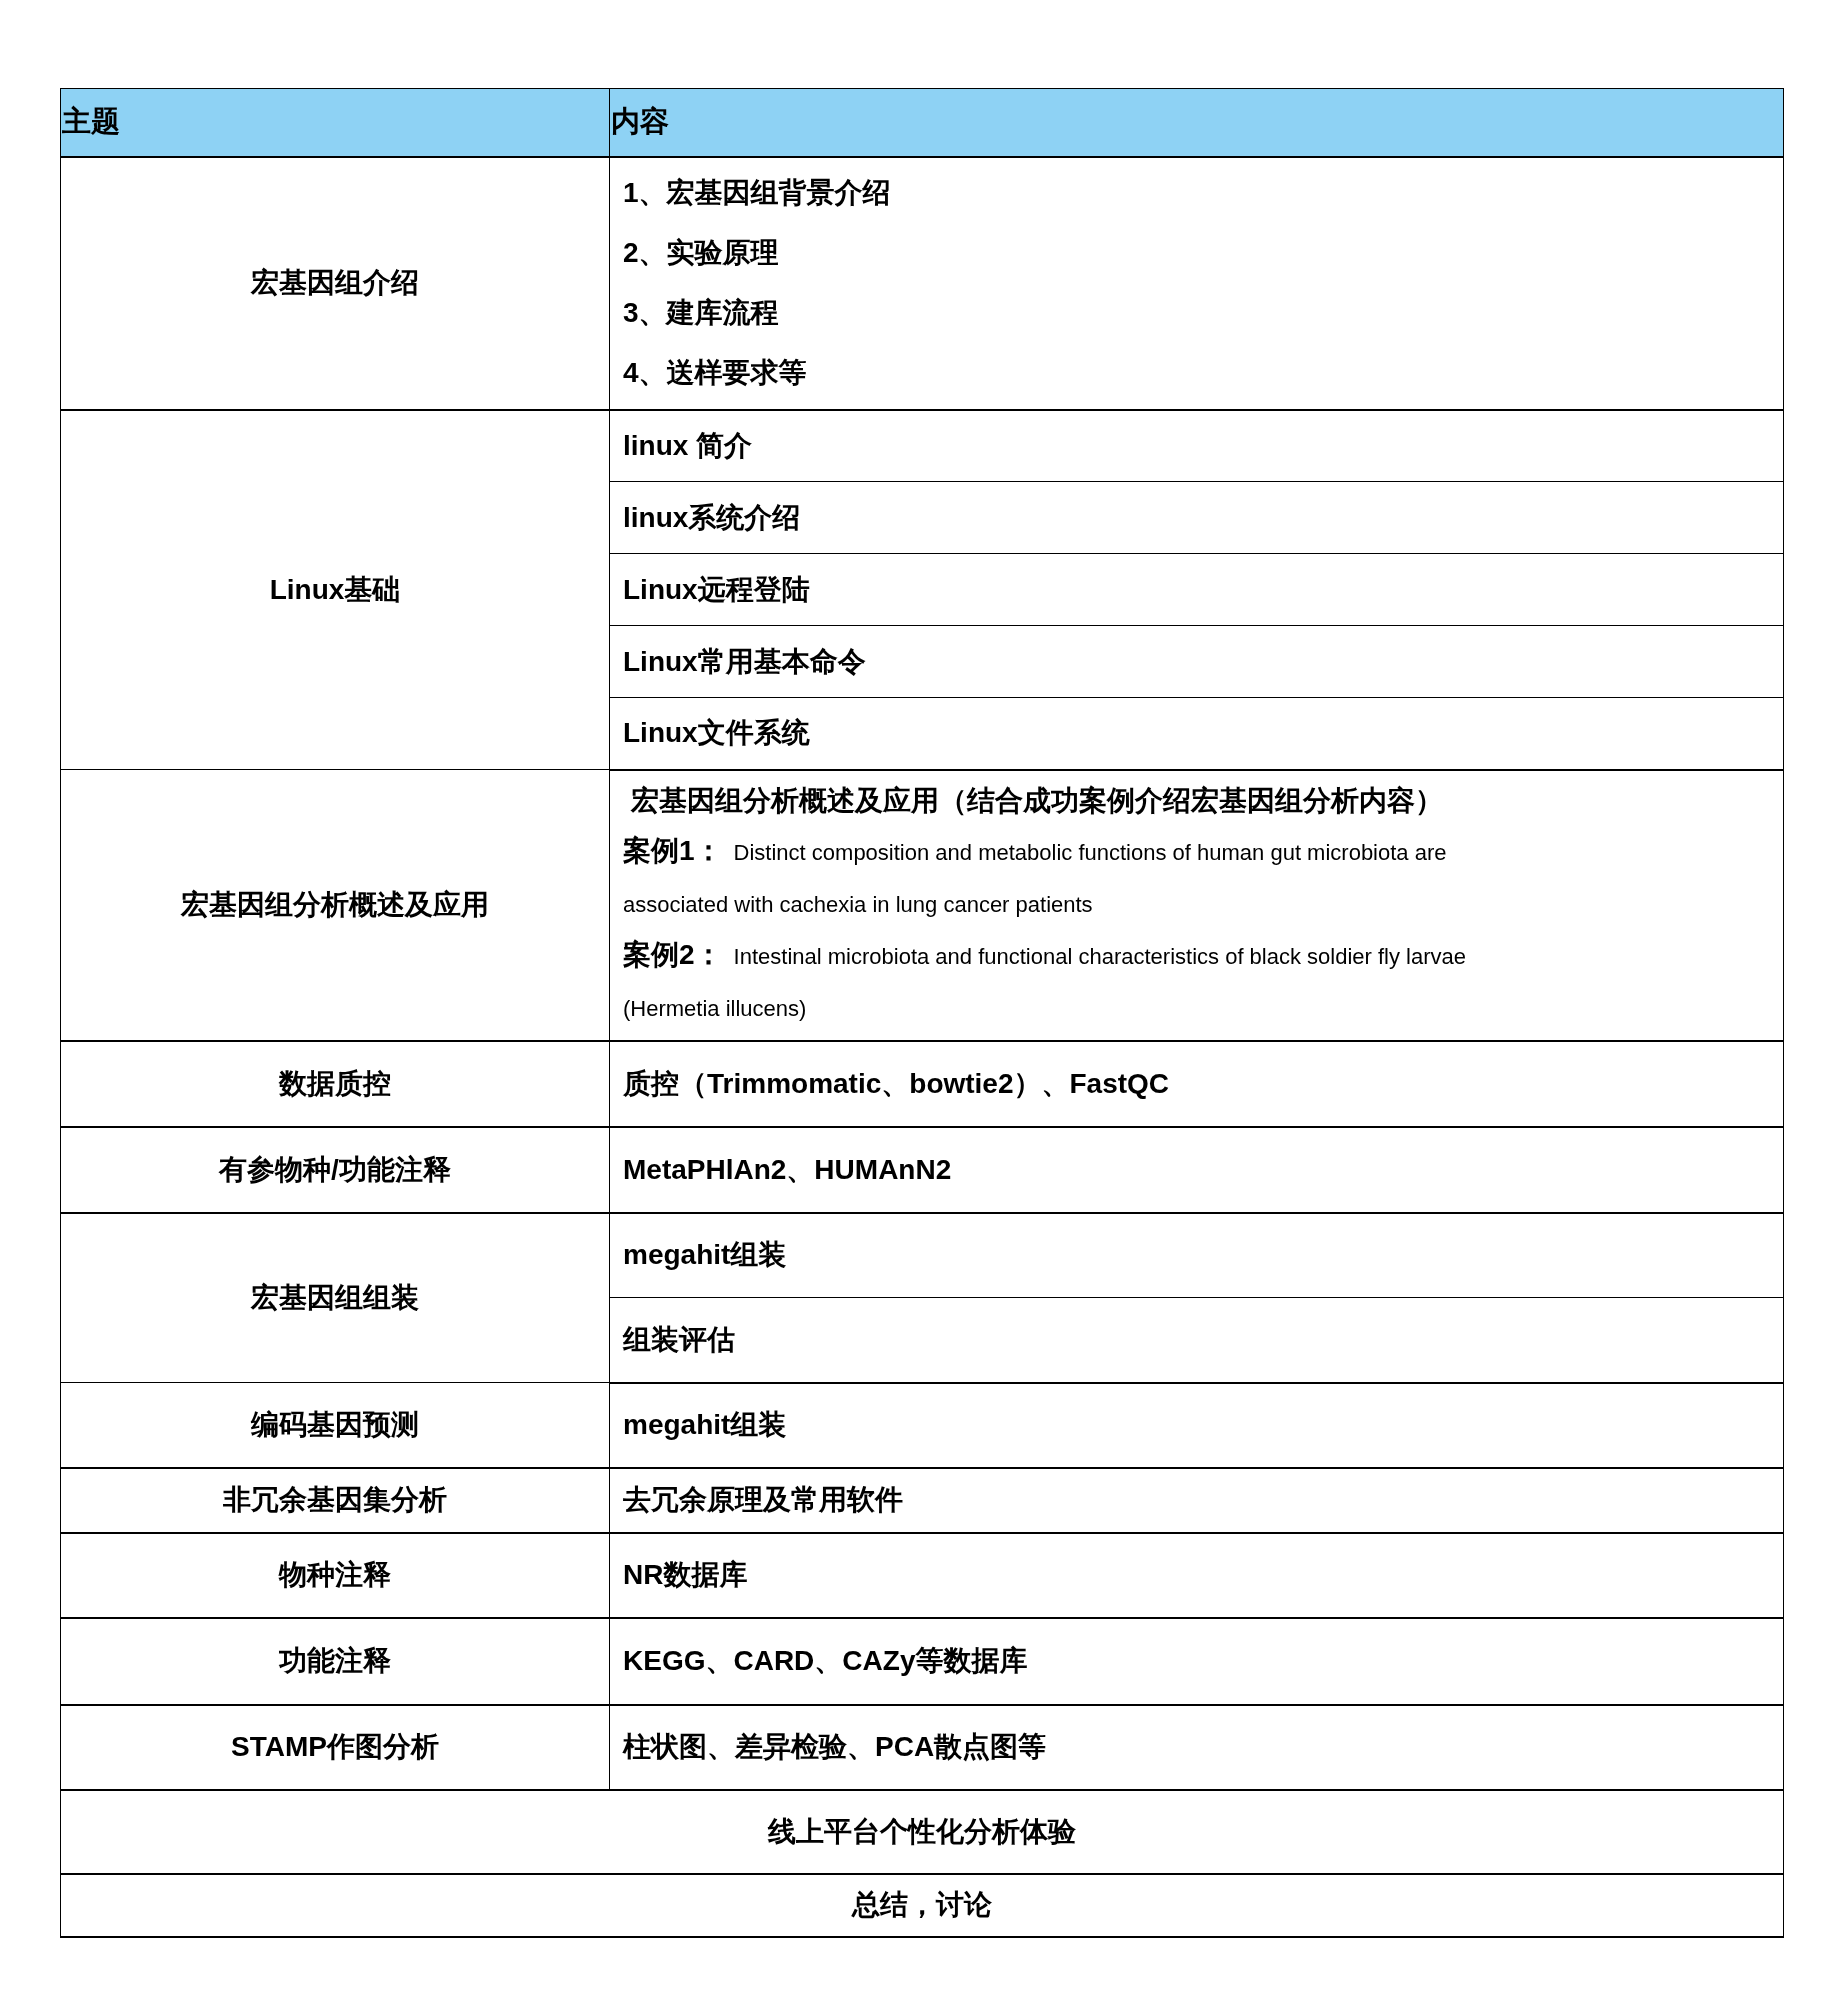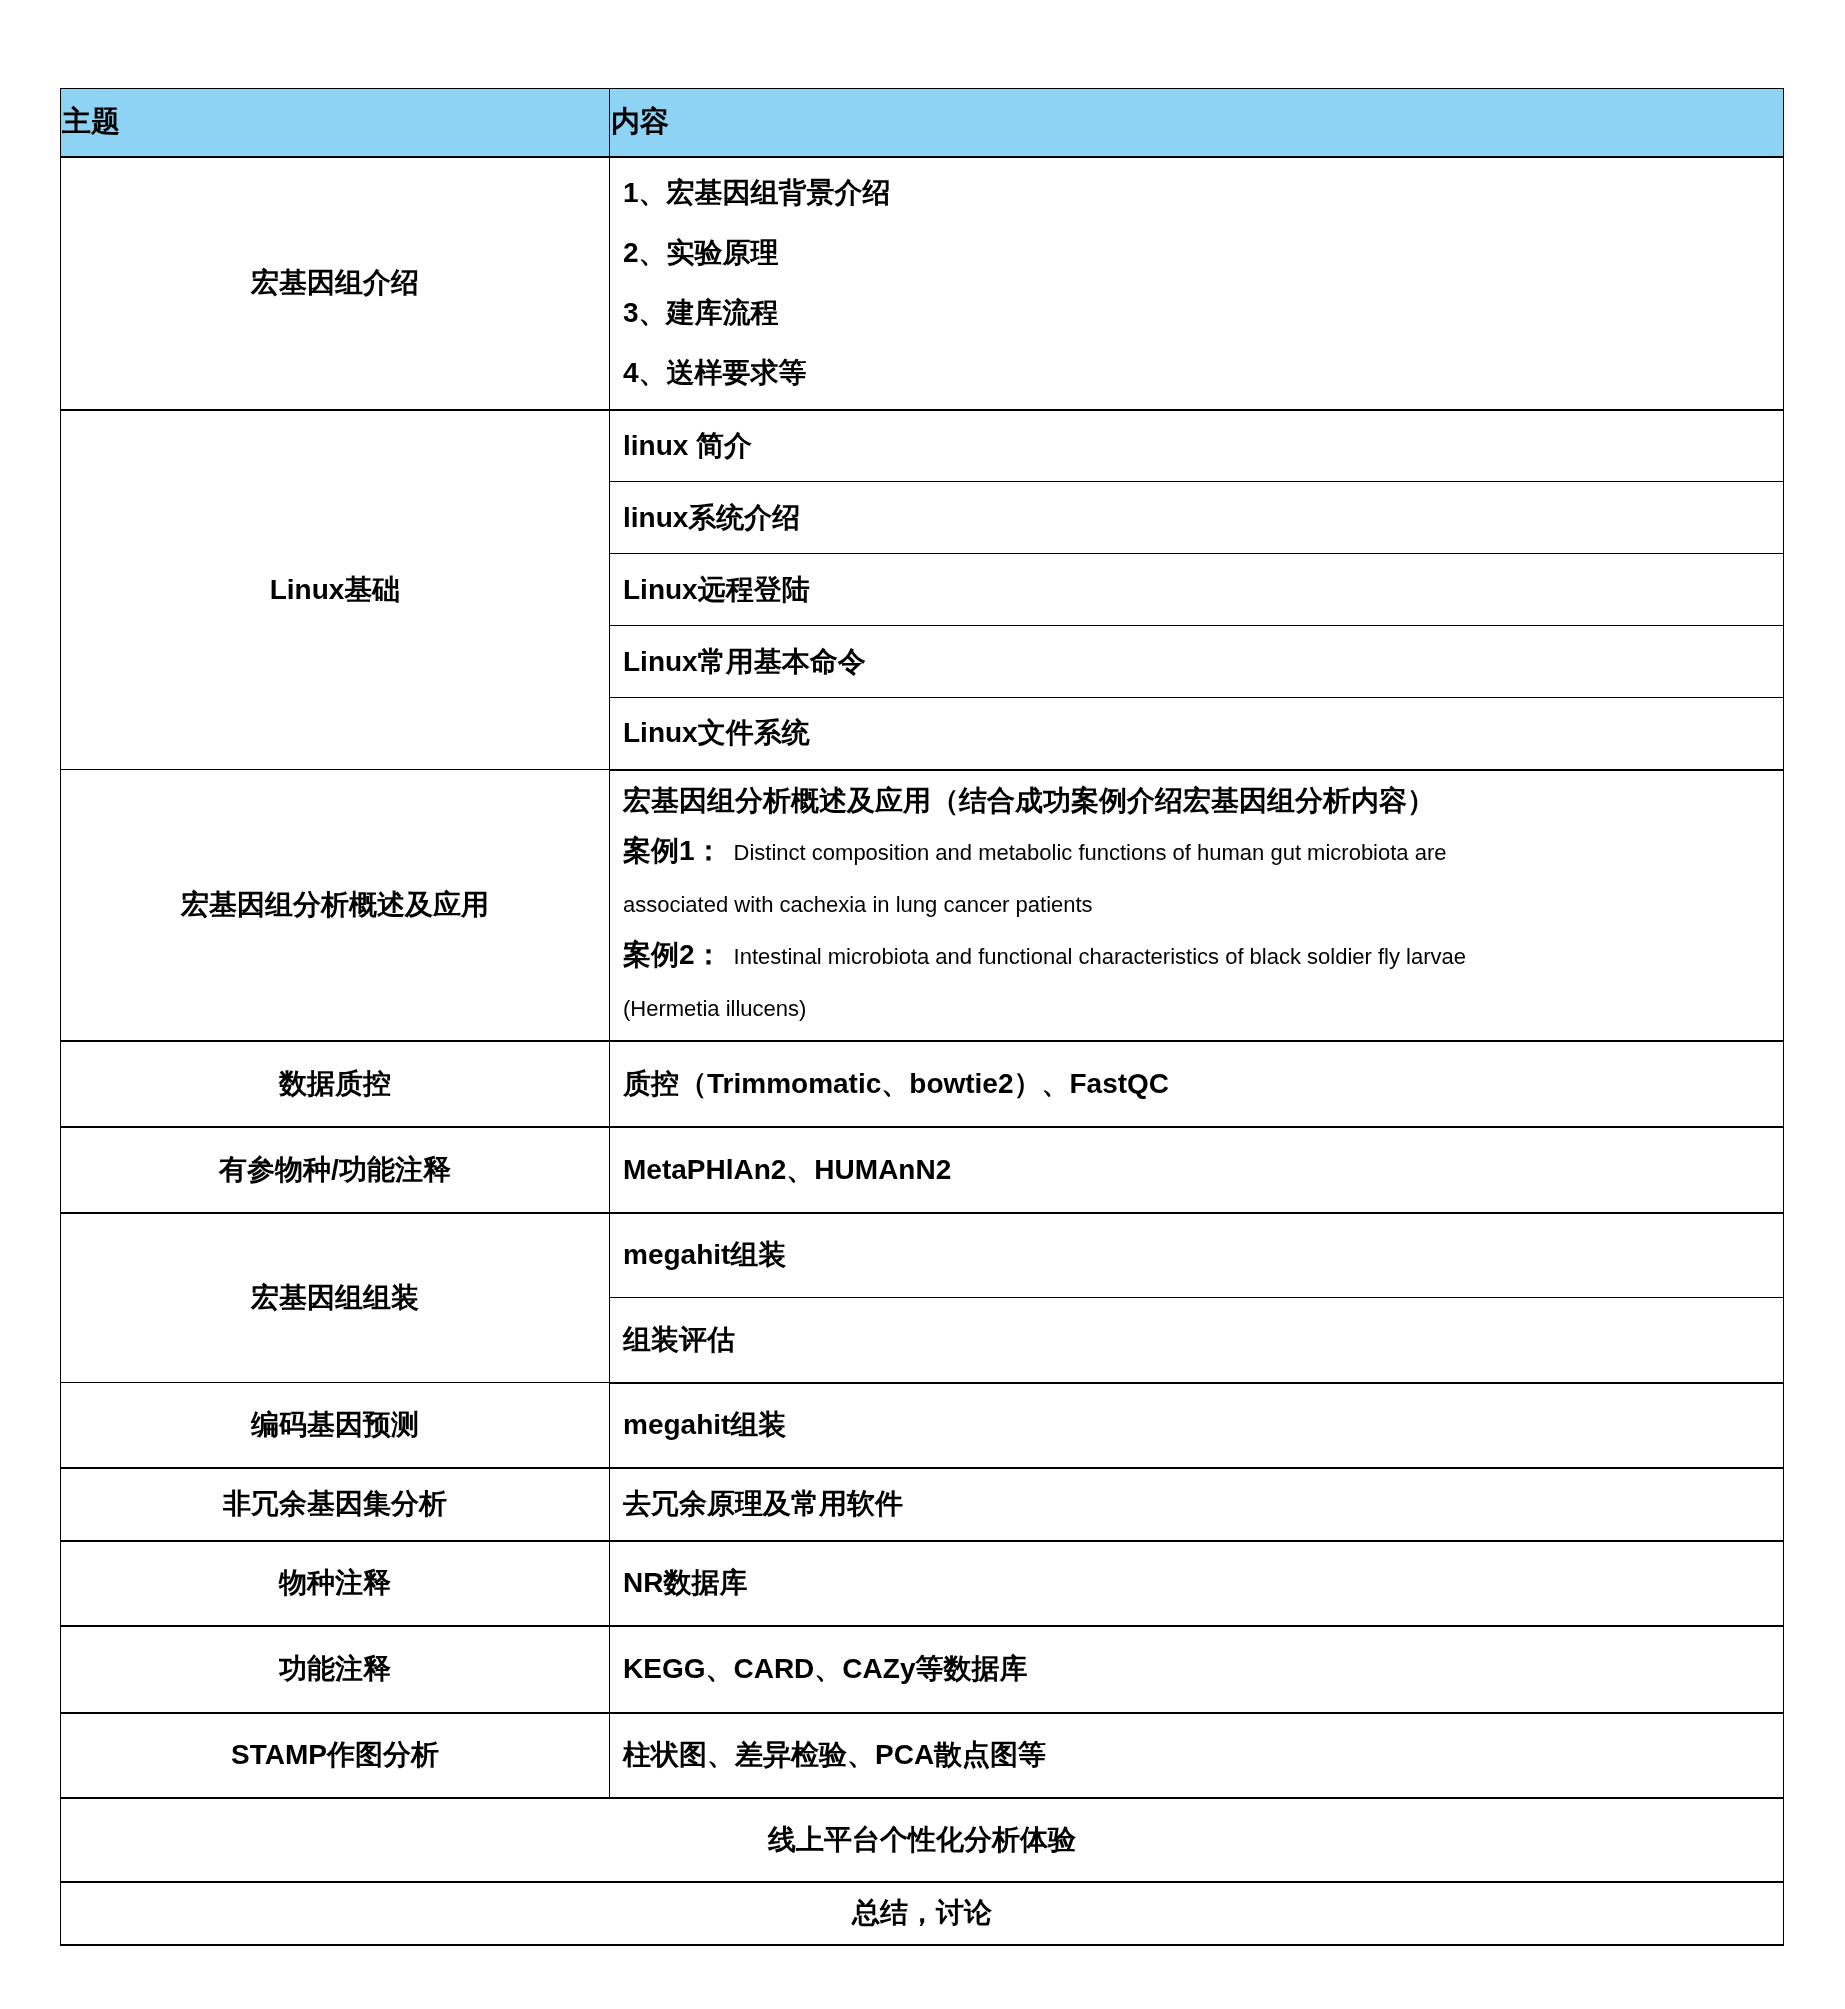--- a/index.html
+++ b/index.html
@@ -52,21 +52,21 @@
   td.full-cell {
     text-align: center;
     font-size: 28px;
     font-weight: 700;
     border-bottom-width: 2.8px;
   }
   tr.bb3 > td, tr.bb3 > th { border-bottom-width: 2.8px; }
   .content-line { line-height: 60px; white-space: nowrap; }
   .case-cell { padding: 7.4px 13px; }
   .case-line { line-height: 50px; white-space: nowrap; }
-  .case-zh { font-size: 28px; font-weight: 700; }
+  .case-zh { font-size: 28px; font-weight: 700; margin-left: 8px; }
   .case-label { font-size: 28px; font-weight: 700; margin-right: 11px; }
   .case-en { font-size: 22px; font-weight: 400; }
 </style>
 </head>
 <body>
 
 <table class="course-table">
   <colgroup>
       <col class="c1">
       <col class="c2">
@@ -140,21 +140,21 @@
     </tr>
     <tr class="bb3" style="height:85px;">
       <td class="content-cell">组装评估</td>
     </tr>
 
     <tr class="bb3" style="height:85px;">
       <td class="topic-cell">编码基因预测</td>
       <td class="content-cell">megahit组装</td>
     </tr>
 
-    <tr class="bb3" style="height:73px;">
+    <tr class="bb3" style="height:65px;">
       <td class="topic-cell">非冗余基因集分析</td>
       <td class="content-cell">去冗余原理及常用软件</td>
     </tr>
 
     <tr class="bb3" style="height:85px;">
       <td class="topic-cell">物种注释</td>
       <td class="content-cell">NR数据库</td>
     </tr>
 
     <tr class="bb3" style="height:87px;">

